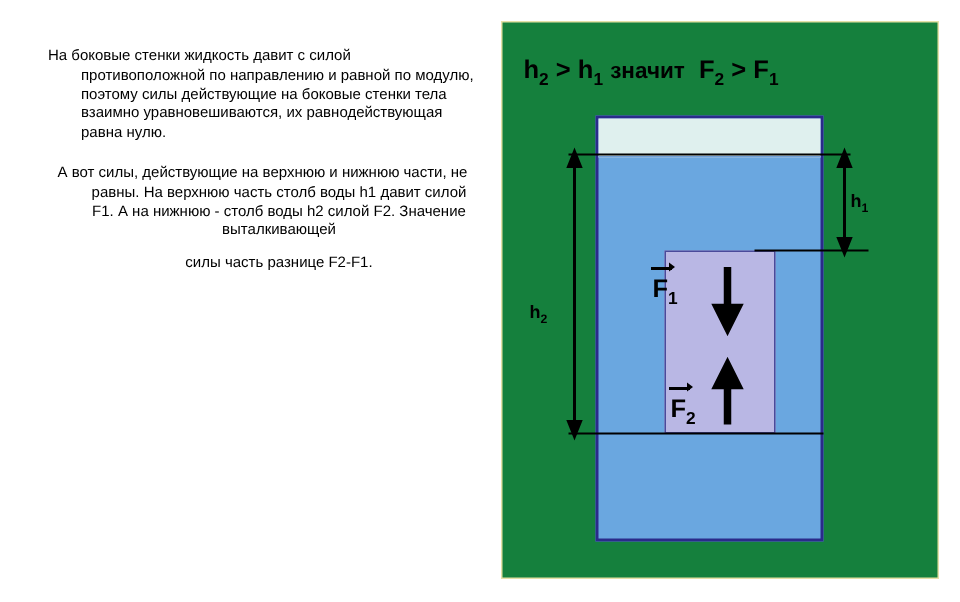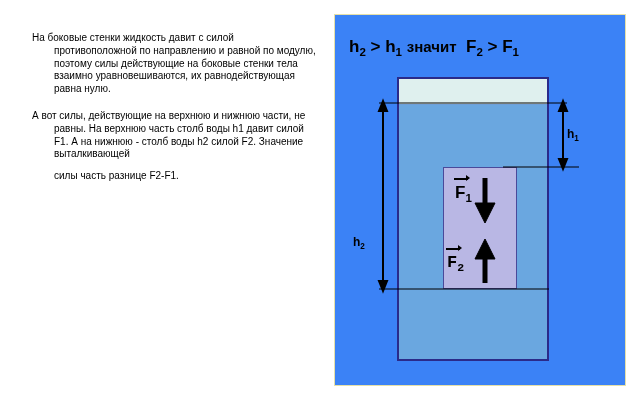--- a/index.html
+++ b/index.html
@@ -25,35 +25,36 @@
   .para {
     font-size: 10px;
     line-height: 1.28;
     color: #000000;
     margin-bottom: 10px;
     padding-left: 36px;
     text-indent: -22px;
   }
   .para.second {
     margin-top: 14px;
+    text-align: center;
   }
   .para .tail {
     display: block;
     margin-top: 9px;
     text-indent: 0;
   }
 
   
   #figure {
     position: absolute;
     left: 334px;
     top: 14px;
     width: 292px;
     height: 372px;
-    background: #3b82f6;
+    background: #15803d;
     border: 1px solid #e6e0a8;
     box-sizing: border-box;
   }
 
   
   #vessel {
     position: absolute;
     left: 62px;
     top: 62px;
     width: 152px;
@@ -106,31 +107,31 @@
   }
 
   
   .meas-label {
     position: absolute;
     font-size: 12px;
     font-weight: bold;
     color: #000000;
   }
   #label-h1 { left: 232px; top: 112px; }
-  #label-h2 { left: 18px;  top: 186px; margin-top: 34px; }
+  #label-h2 { left: 18px;  top: 186px; }
 
   
   .force-label {
     position: absolute;
     font-size: 17px;
     font-weight: bold;
     color: #000000;
   }
-  #label-f1 { left: 120px; top: 168px; }
-  #label-f2 { left: 112px; top: 238px; font-family: Liberation Mono, monospace; }
+  #label-f1 { left: 100px; top: 168px; }
+  #label-f2 { left: 112px; top: 248px; }
   .vecbar {
     display: inline-block;
     position: relative;
   }
   .vecbar::after {
     content: "";
     position: absolute;
     left: -1px;
     right: -3px;
     top: -5px;

